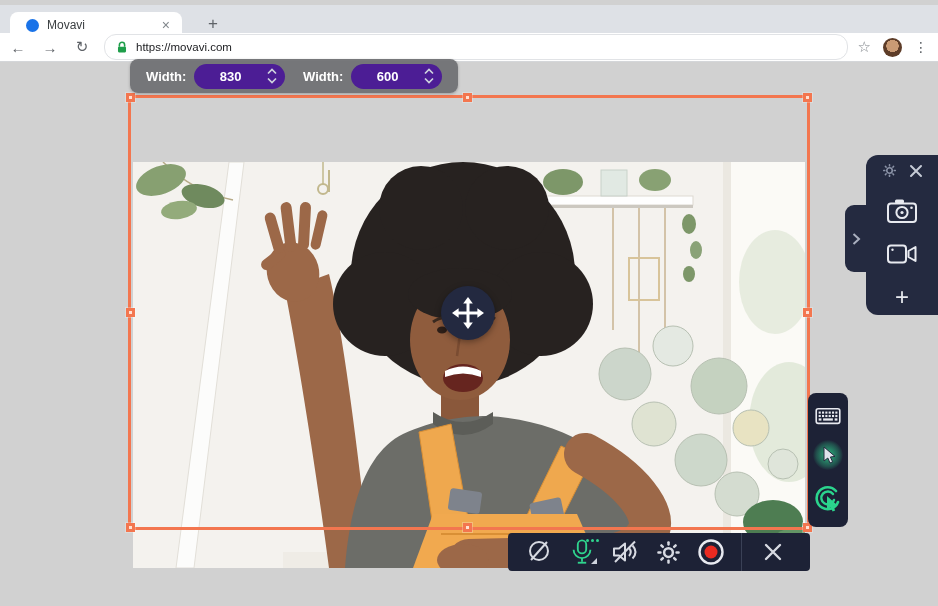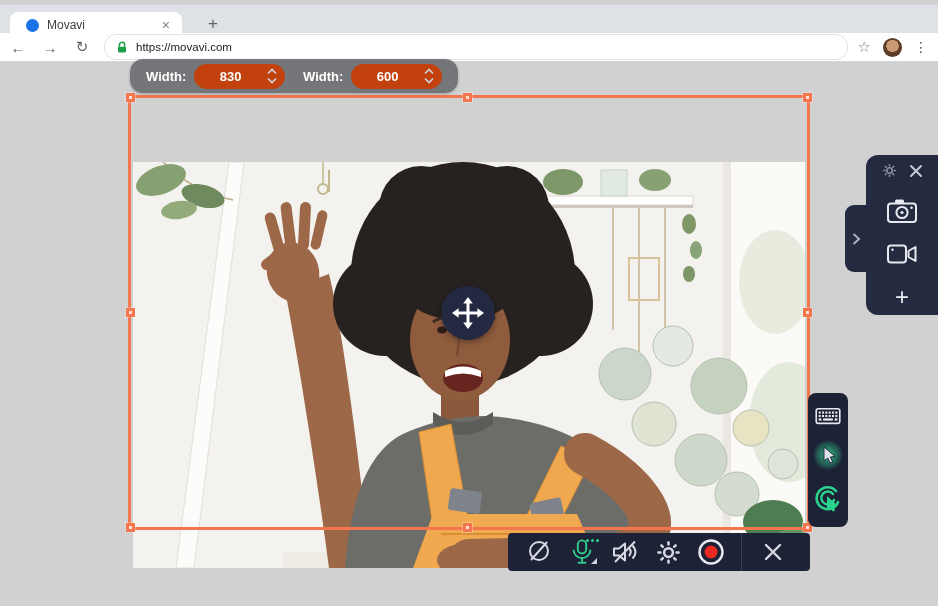--- a/index.html
+++ b/index.html
@@ -28,24 +28,24 @@
             background:radial-gradient(circle at 50% 42%, #c99a74 0 42%, #5d3c28 43% 100%); }
   .dots { color:#5f6368; font-size:14px; margin-right:10px; letter-spacing:0; }
 
   
   .page { position:absolute; left:0; top:62px; width:938px; height:544px; background:#d1d1d1; }
   .photo { position:absolute; left:133px; top:100px; width:672px; height:406px; overflow:hidden; background:#f4f2ee; }
   .photo svg { display:block; }
 
   
   .sizebar { position:absolute; left:130px; top:59px; width:328px; height:34px; background:rgba(112,113,116,.95);
-             border-radius:13px; display:flex; align-items:center; padding:0 16px; gap:8px;
+             border-radius:8px; display:flex; align-items:center; padding:0 16px; gap:8px;
              box-shadow:0 1px 3px rgba(0,0,0,.25); z-index:30; }
   .sizelabel { color:#fff; font-size:13px; font-weight:bold; }
-  .pill { width:100px; height:25px; background:#c2410c; border-radius:13px; display:flex;
+  .pill { width:100px; height:25px; background:#4c1d95; border-radius:13px; display:flex;
           align-items:center; padding:0 8px 0 0; margin-right:10px; }
   .pill .val { flex:1; text-align:center; color:#fff; font-size:13px; font-weight:bold; }
   .stepper { display:flex; flex-direction:column; align-items:center; }
 
   
   .sel { position:absolute; left:128px; top:95px; width:682px; height:435px;
          border:3px solid #f3764f; z-index:20; }
   .handle { position:absolute; width:9px; height:9px; background:#f3764f; z-index:25;
             box-shadow:0 0 0 1px rgba(255,255,255,.25); }
   .handle::after { content:""; position:absolute; left:3px; top:3px; width:3px; height:3px; background:#ffe0d2; }

